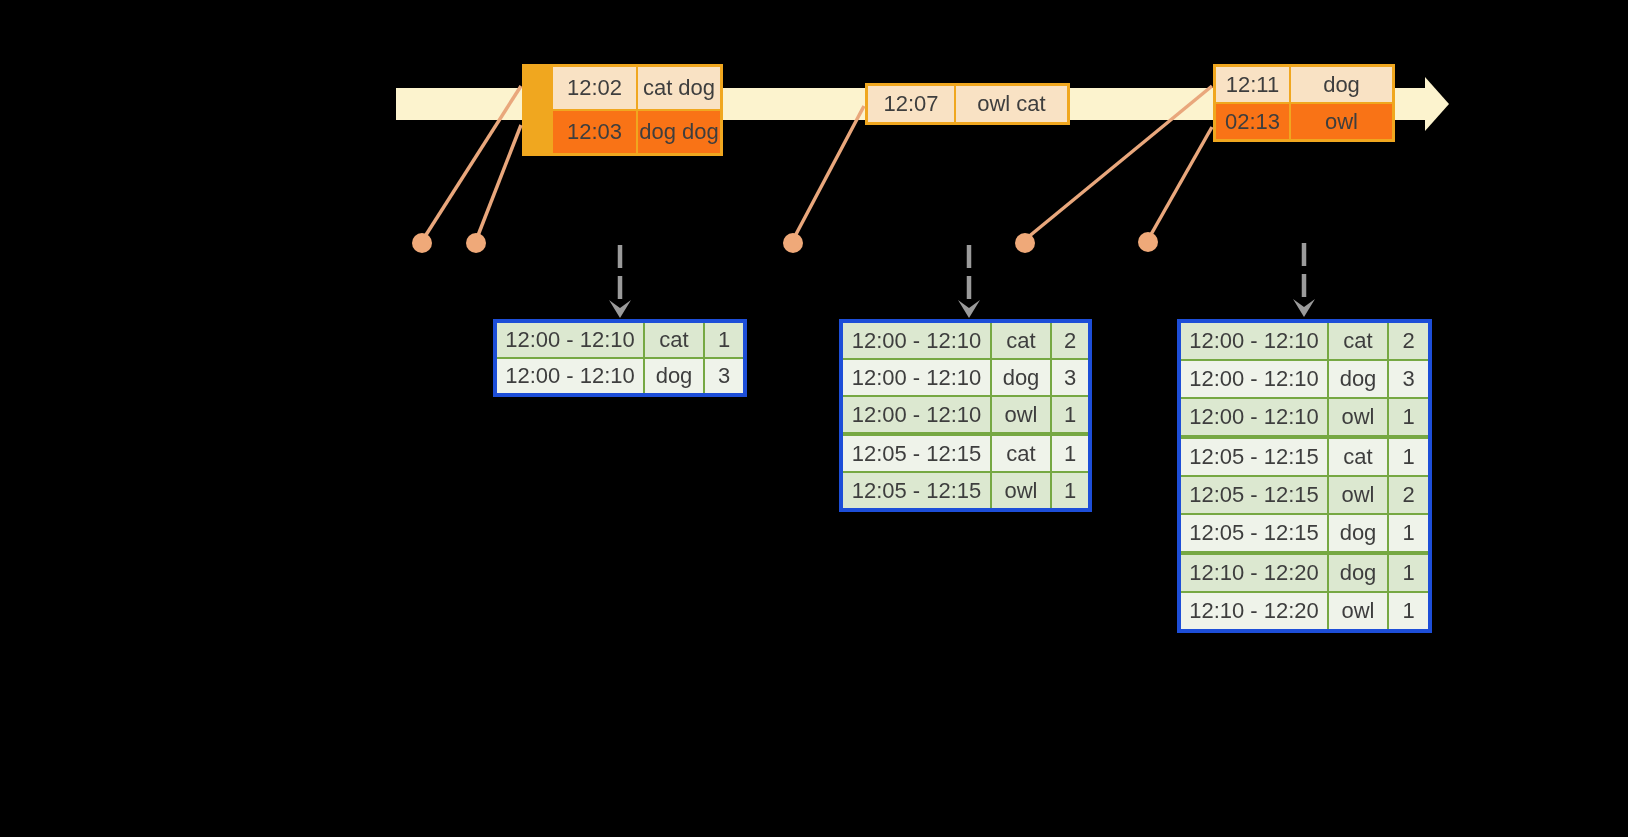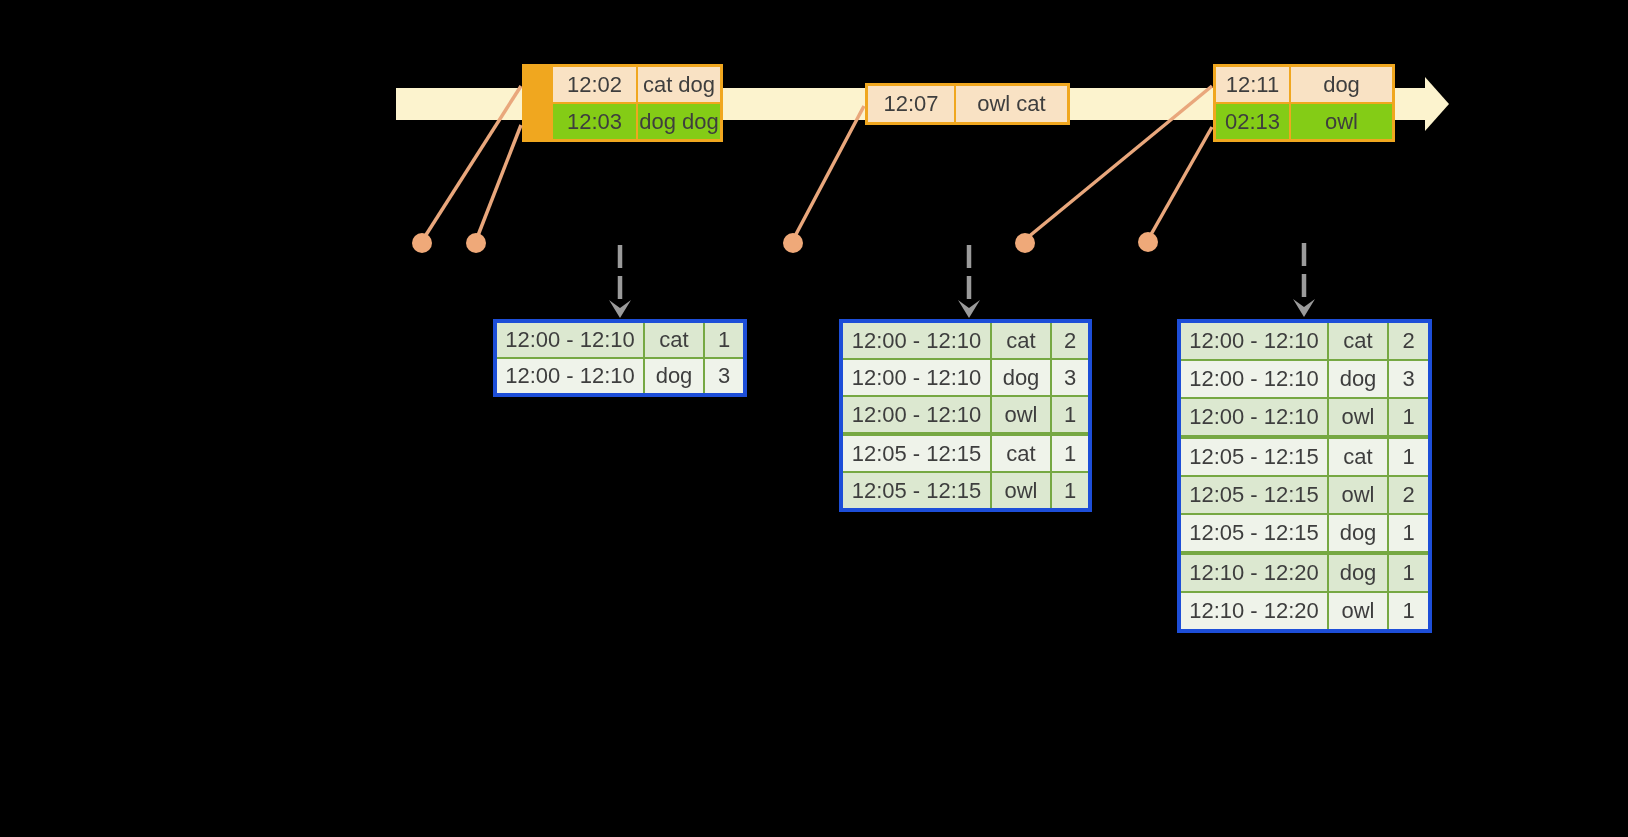--- a/index.html
+++ b/index.html
@@ -11,27 +11,27 @@
   .shaft{position:absolute;left:396px;top:88px;width:1029px;height:32px;background:#FCF3CE;}
   .head{position:absolute;left:1425px;top:77px;width:0;height:0;
         border-top:27px solid transparent;border-bottom:27px solid transparent;
         border-left:24px solid #FCF3CE;}
 
   
   .etable{position:absolute;display:flex;flex-direction:column;gap:2px;
           border:3px solid #F0A71F;background:#F0A71F;}
   .etable .row{display:grid;gap:2px;}
   #et0{left:522px;top:64px;width:195px;}
-  #et0 .row{grid-template-columns:83px 1fr;height:35px;padding-left:28px;}
+  #et0 .row{grid-template-columns:83px 1fr;height:42px;padding-left:28px;}
   #et1{left:865px;top:83px;width:199px;text-align:center;}
   #et1 .row{grid-template-columns:86px 1fr;height:36px;}
   #et2{left:1213px;top:64px;width:176px;}
   #et2 .row{grid-template-columns:73px 1fr;height:35px;border-radius:7px;}
   .peach>.cell{background:#F9E2C4;}
-  .cream>.cell{background:#84cc16;}
+  .cream>.cell{background:#f97316;}
 
   
   .gtable{position:absolute;display:flex;flex-direction:column;gap:2px;
           border:4px solid #1d4ed8;background:#76A843;}
   .gtable .row{display:grid;gap:2px;}
   .gstart{margin-top:2px;}
   .tint>.cell{background:#DCE8D0;}
   .light>.cell{background:#EFF3EA;}
   #rt0{left:493px;top:319px;width:246px;}
   #rt0 .row{grid-template-columns:146px 58px 1fr;height:34px;}

